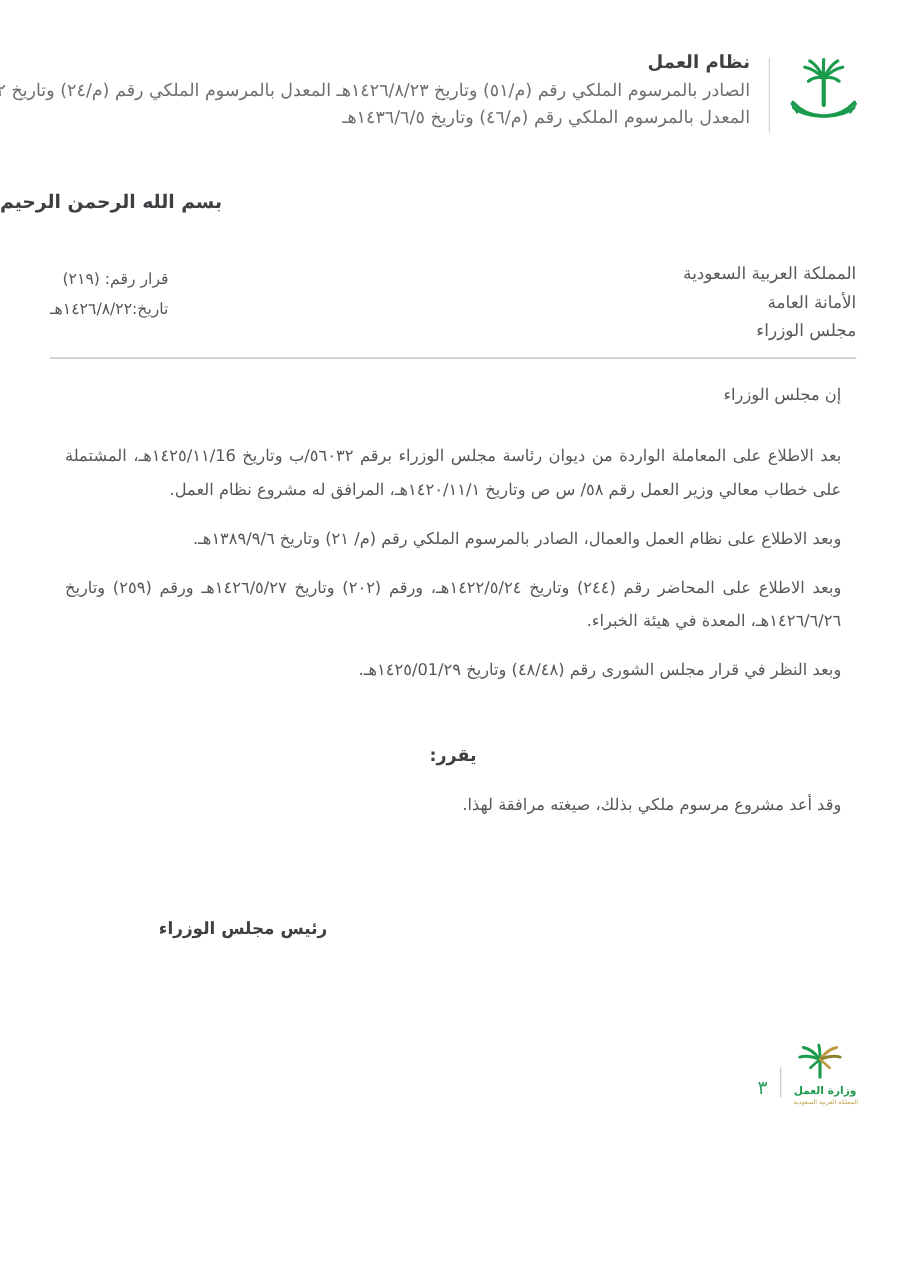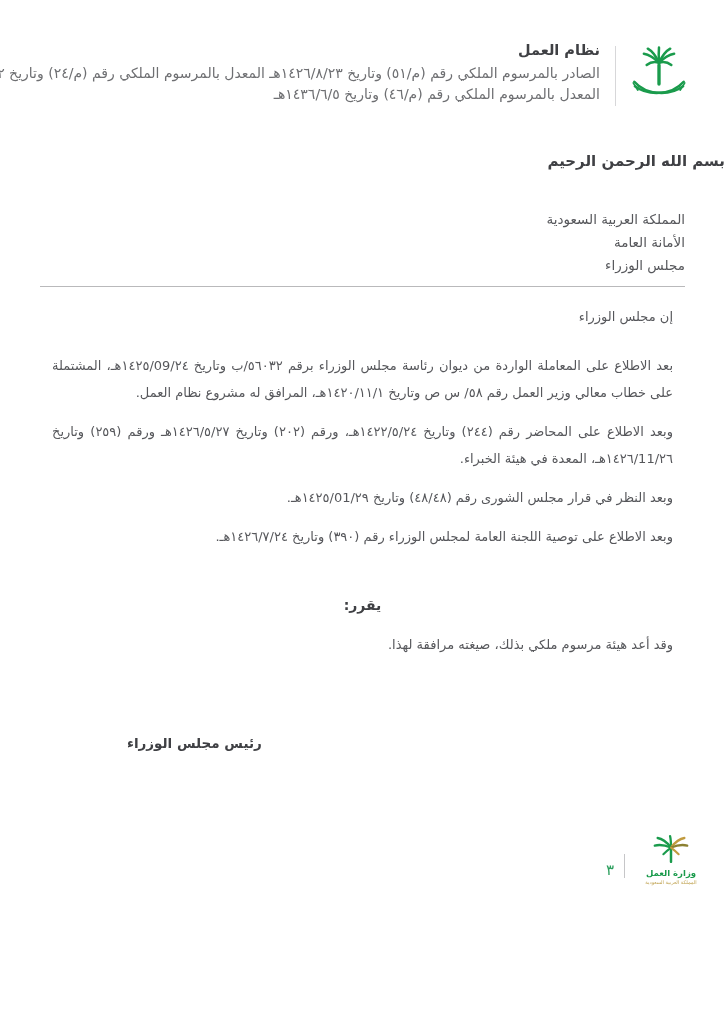--- a/index.html
+++ b/index.html
@@ -18,21 +18,21 @@
     display:flex;flex-direction:row;align-items:flex-start;
   }
   .emblem{width:56px;height:66px;flex:0 0 auto;margin-top:2px;}
   .vline{width:1px;height:60px;background:#d7d7d9;margin:4px 15px 0 15px;flex:0 0 auto;}
   .hdr-text{flex:1 1 auto;text-align:right;}
   .hdr-title{font-size:14.5px;font-weight:bold;color:#3f4044;margin-bottom:5px;}
   .hdr-line{font-size:14px;color:#6e6f72;line-height:21px;white-space:nowrap;}
   
   .basmala{
     margin-top:152px;
-    text-align:right;
+    text-align:left;
     font-size:15px;font-weight:bold;color:#3f4044;
   }
   
   .meta{
     margin:38px 40px 0 40px;
     display:flex;justify-content:space-between;align-items:flex-start;
   }
   .meta-right div{font-size:13.5px;color:#56575b;line-height:23px;}
   .meta-left{margin-top:3px;text-align:right;}
   .meta-left div{font-size:12.5px;color:#56575b;line-height:24px;}
@@ -62,21 +62,21 @@
     text-align:left;text-align-last:left;
     padding-left:75px;
     font-weight:bold;font-size:13.5px;color:#3f4044;
   }
   
   .pfooter{
     position:absolute;bottom:16px;left:18px;right:18px;
     display:flex;flex-direction:row;justify-content:flex-start;
     align-items:flex-end;direction:rtl;
   }
-  .mol-logo{display:flex;flex-direction:column;align-items:center;width:72px;}
+  .mol-logo{display:flex;flex-direction:column;align-items:flex-end;width:72px;}
   .mol-name{font-size:8.5px;font-weight:bold;color:#1a9b4c;margin-top:1px;white-space:nowrap;}
   .mol-sub{font-size:5px;color:#bfa14e;margin-top:1px;white-space:nowrap;letter-spacing:.3px;}
   .fbar{width:1px;height:24px;background:#c6c6c8;margin:0 10px 7px 10px;}
   .pagenum{font-size:15px;color:#2a9e5c;margin-bottom:6px;}
 </style>
 </head>
 <body>
 
 <div class="page">
 
@@ -108,32 +108,36 @@
   </header>
 
   <div class="basmala">بسم الله الرحمن الرحيم</div>
 
   <div class="meta">
     <div class="meta-right">
       <div>المملكة العربية السعودية</div>
       <div>الأمانة العامة</div>
       <div>مجلس الوزراء</div>
     </div>
+    <div class="meta-left">
+      <div>قرار رقم: (٢١٩)</div>
+      <div>تاريخ:١٤٢٦/٨/٢٢هـ</div>
+    </div>
   </div>
   <hr class="sep">
 
   <div class="content">
     <p class="intro">إن مجلس الوزراء</p>
-    <p class="para para-first">بعد الاطلاع على المعاملة الواردة من ديوان رئاسة مجلس الوزراء برقم ٥٦٠٣٢/ب وتاريخ ١٤٢٥/09/٢٤هـ، المشتملة على خطاب معالي وزير العمل رقم ٥٨/ س ص وتاريخ ١٤٢٠/١١/١هـ، المرافق له مشروع نظام العمل.</p>
-    <p class="para">وبعد الاطلاع على المحاضر رقم (٢٤٤) وتاريخ ١٤٢٢/٥/٢٤هـ، ورقم (٢٠٢) وتاريخ ١٤٢٦/٥/٢٧هـ ورقم (٢٥٩) وتاريخ ١٤٢٦/11/٢٦هـ، المعدة في هيئة الخبراء.</p>
+    <p class="para para-first">بعد الاطلاع على المعاملة الواردة من ديوان رئاسة مجلس الوزراء برقم ٥٦٠٣٢/ب وتاريخ ١٤٢٥/١١/16هـ، المشتملة على خطاب معالي وزير العمل رقم ٥٨/ س ص وتاريخ ١٤٢٠/١١/١هـ، المرافق له مشروع نظام العمل.</p>
+    <p class="para">وبعد الاطلاع على نظام العمل والعمال، الصادر بالمرسوم الملكي رقم (م/ ٢١) وتاريخ ١٣٨٩/٩/٦هـ.</p>
+    <p class="para">وبعد الاطلاع على المحاضر رقم (٢٤٤) وتاريخ ١٤٢٢/٥/٢٤هـ، ورقم (٢٠٢) وتاريخ ١٤٢٦/٥/٢٧هـ ورقم (٢٥٩) وتاريخ ١٤٢٦/٦/٢٦هـ، المعدة في هيئة الخبراء.</p>
     <p class="para">وبعد النظر في قرار مجلس الشورى رقم (٤٨/٤٨) وتاريخ ١٤٢٥/01/٢٩هـ.</p>
-    <p class="para">وبعد الاطلاع على توصية اللجنة العامة لمجلس الوزراء رقم (٣٩٠) وتاريخ ١٤٢٦/٧/٢٤هـ.</p>
 
     <p class="decides">يقرر:</p>
-    <p class="decision">وقد أعد هيئة مرسوم ملكي بذلك، صيغته مرافقة لهذا.</p>
+    <p class="decision">وقد أعد مشروع مرسوم ملكي بذلك، صيغته مرافقة لهذا.</p>
 
     <p class="signature">رئيس مجلس الوزراء</p>
   </div>
 
   <footer class="pfooter">
     <div class="mol-logo">
       <span>
         <svg viewBox="0 0 44 30" width="42" height="29" aria-hidden="true">
           <g fill="none" stroke-linecap="round">
             <path d="M22,29 L22,15" stroke="#1a9b4c" stroke-width="2.6"></path>

